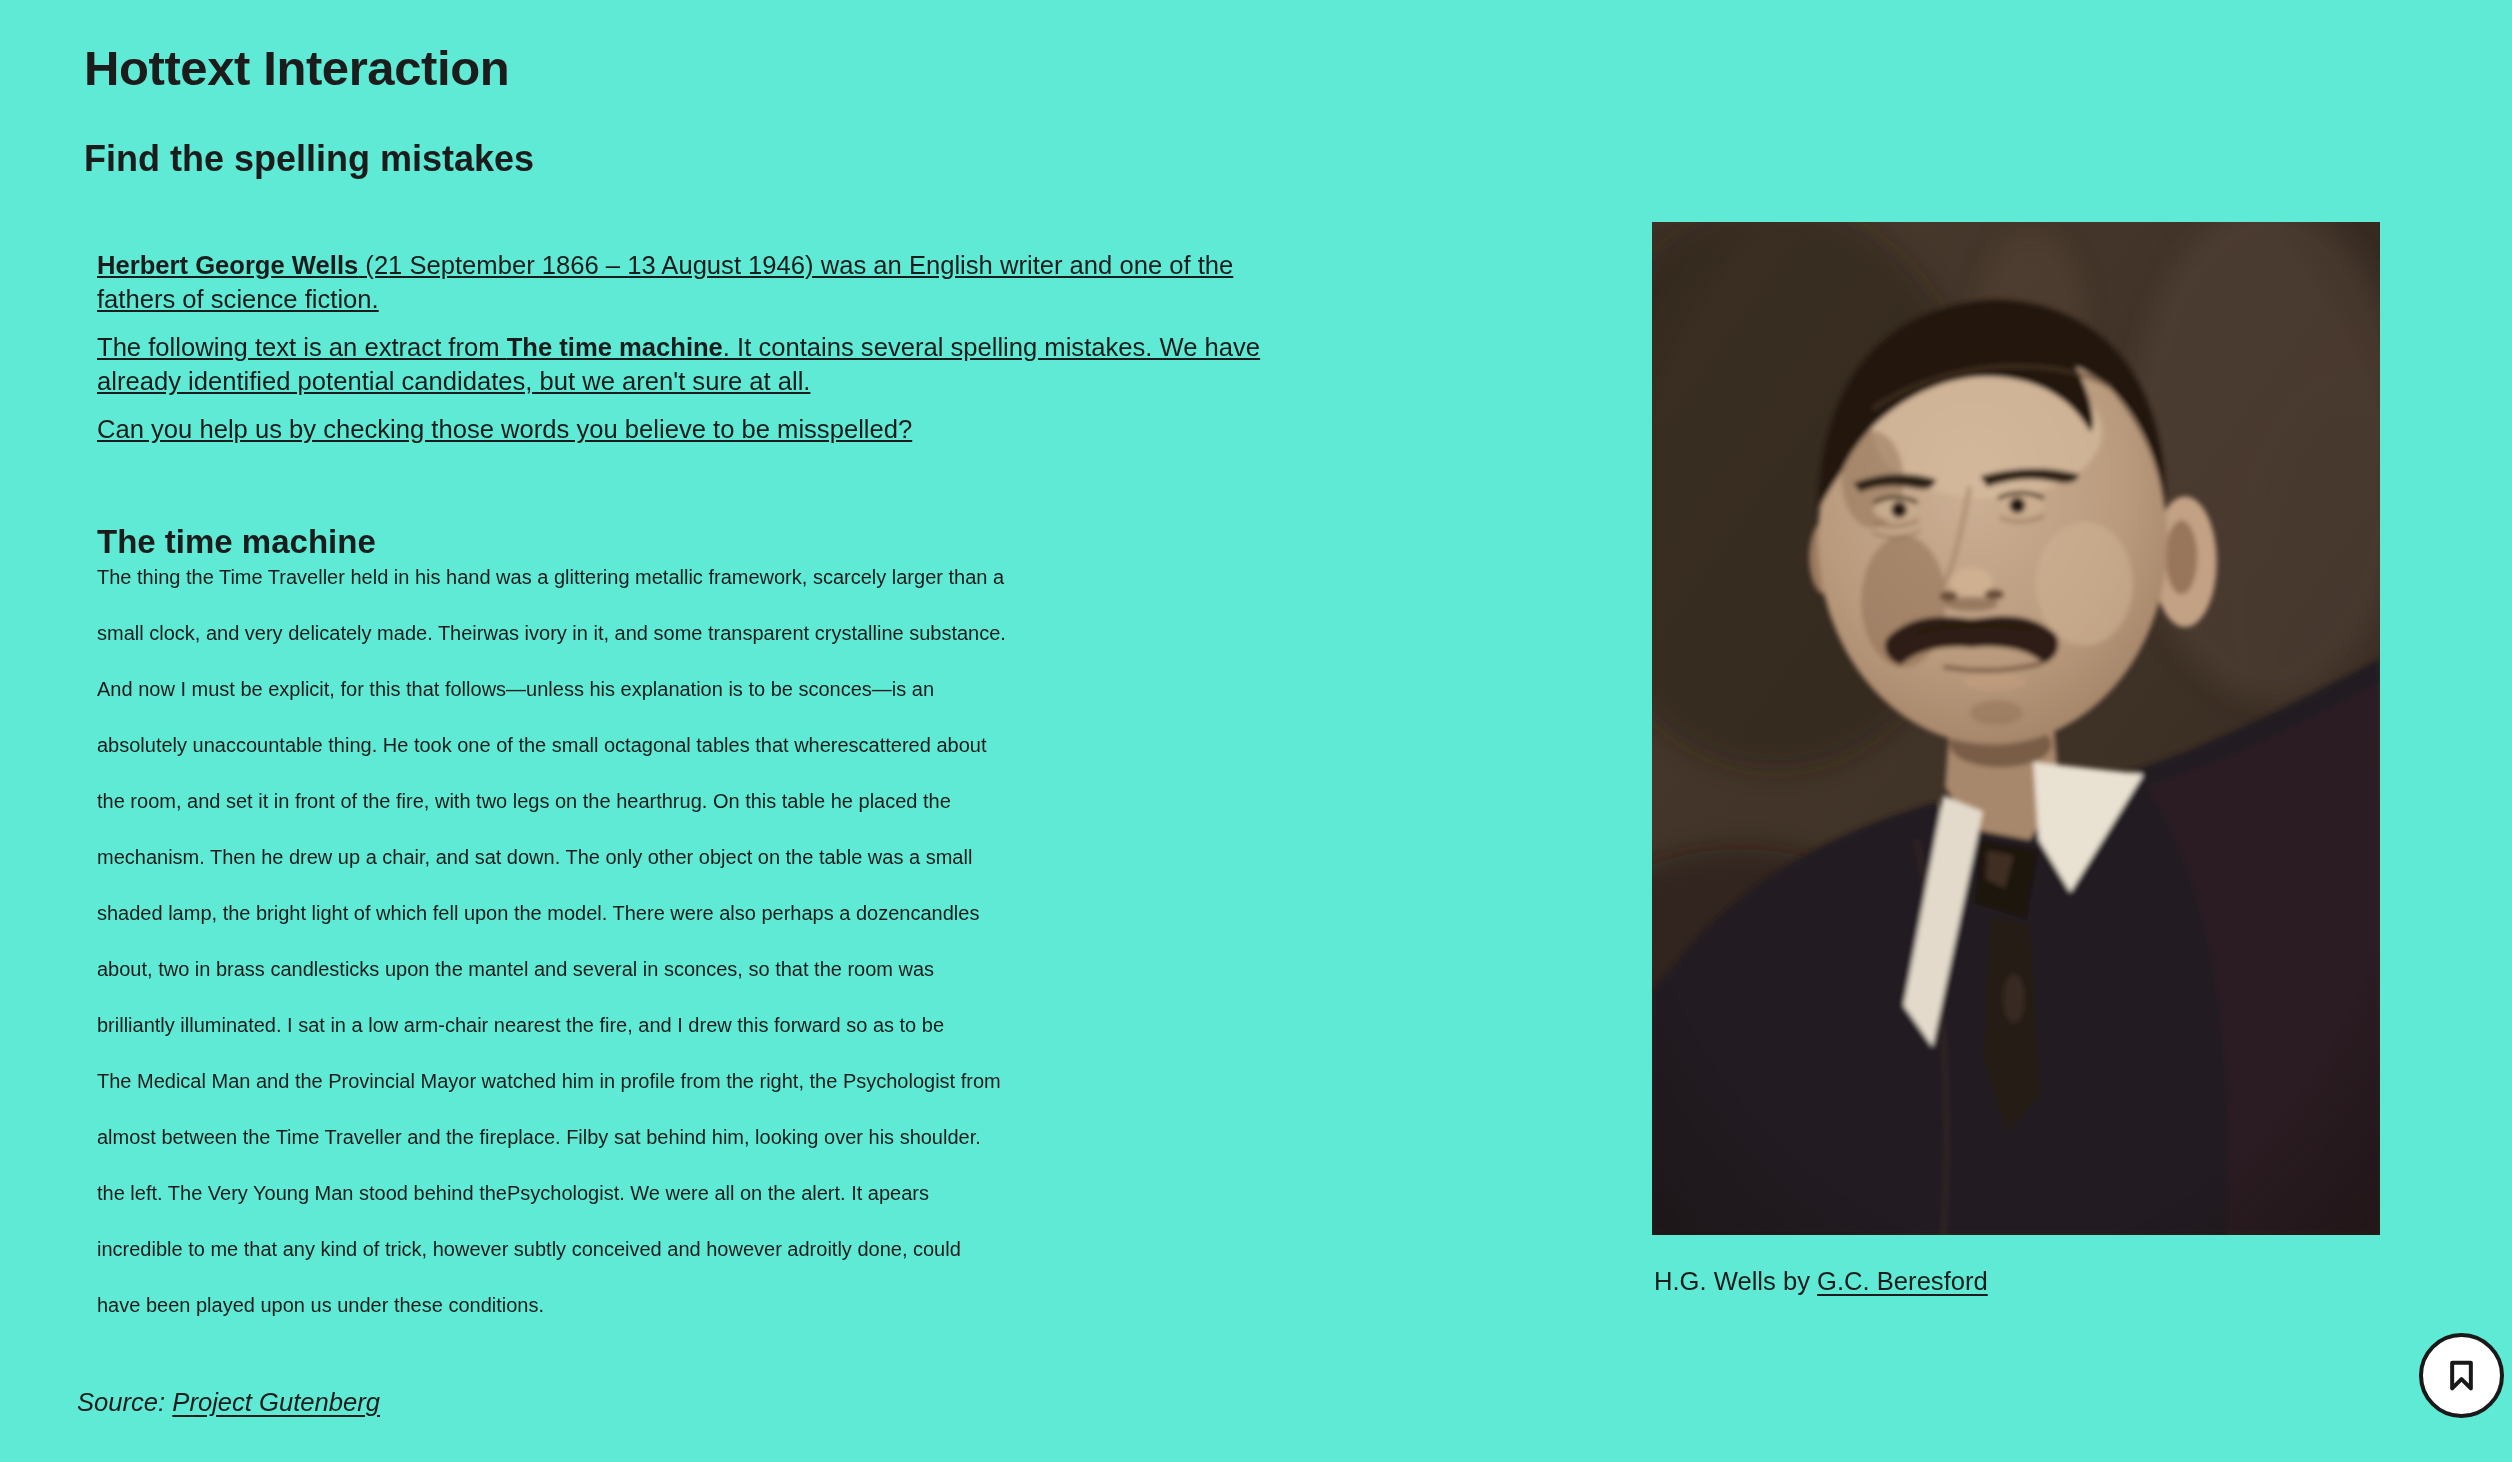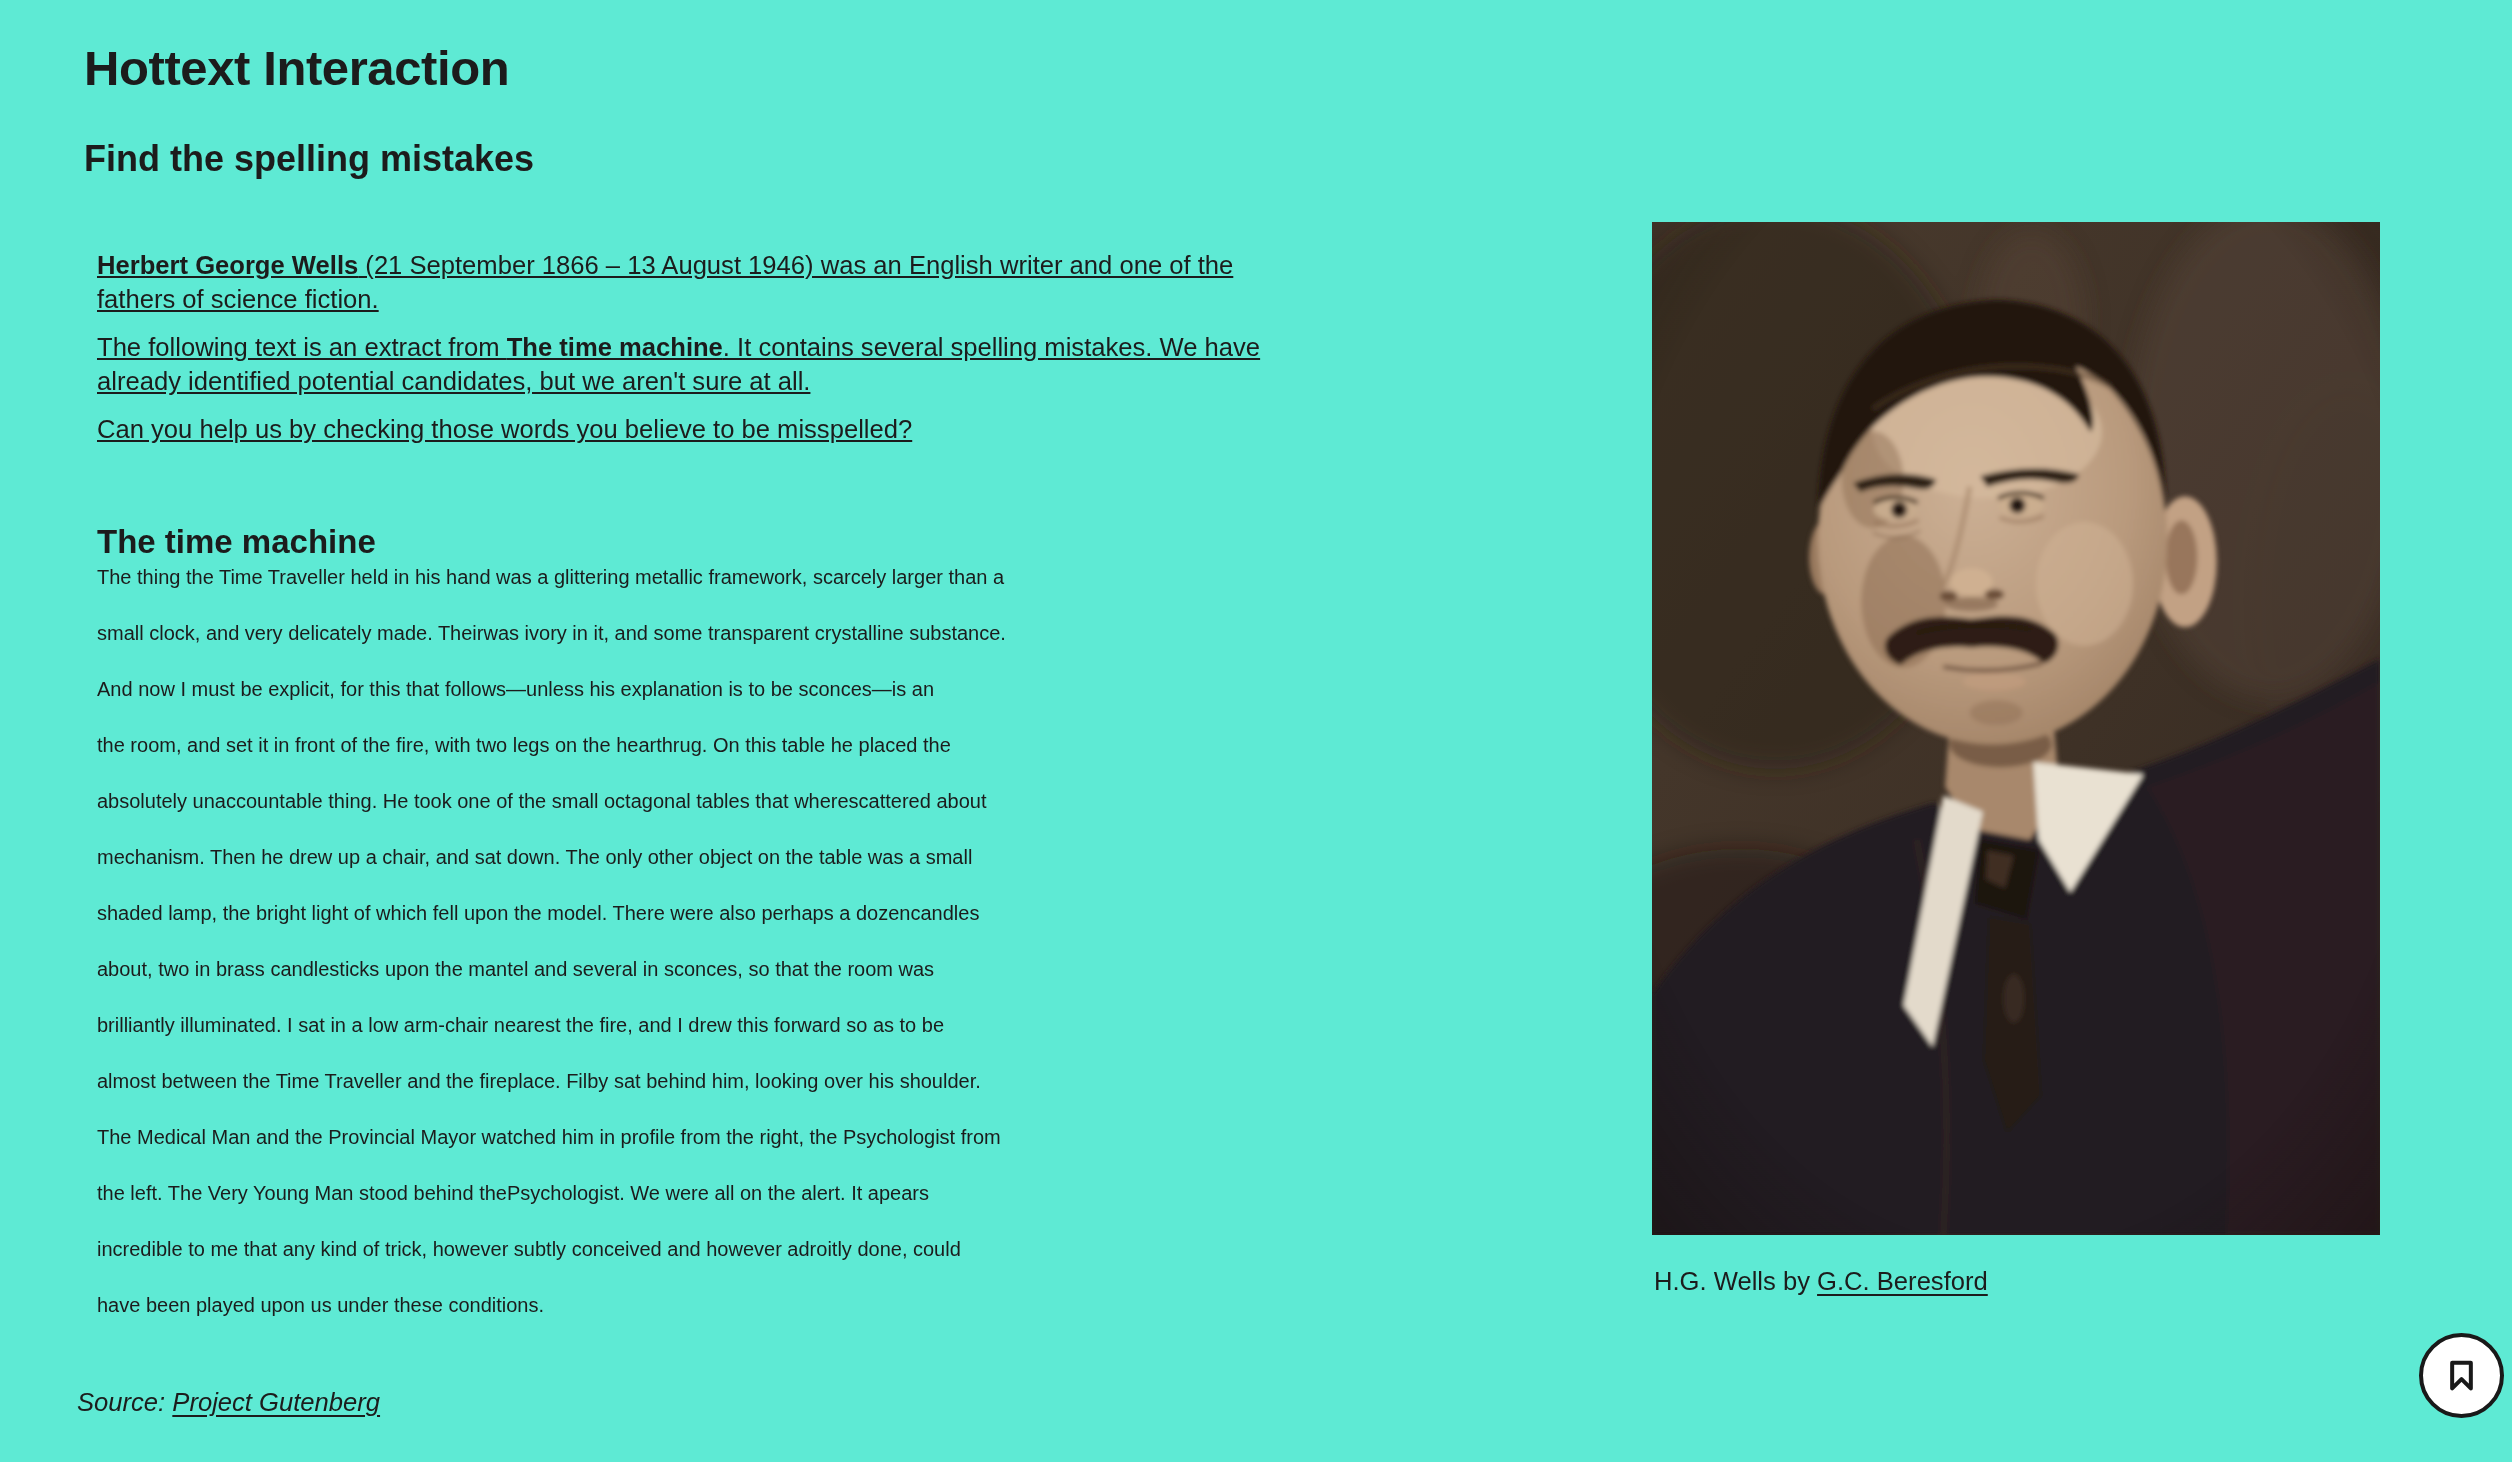--- a/index.html
+++ b/index.html
@@ -49,28 +49,28 @@
       <span class="iline">Can you help us by checking those words you believe to be misspelled?</span>
     </p>
   </div>
 
   <h3 class="passage-heading">The time machine</h3>
 
   <div class="passage">
       <div class="pline">The thing the Time Traveller held in his hand was a glittering metallic framework, scarcely larger than a</div>
       <div class="pline">small clock, and very delicately made. Theirwas ivory in it, and some transparent crystalline substance.</div>
       <div class="pline">And now I must be explicit, for this that follows—unless his explanation is to be sconces—is an</div>
+      <div class="pline">absolutely unaccountable thing. He took one of the small octagonal tables that wherescattered about</div>
       <div class="pline">the room, and set it in front of the fire, with two legs on the hearthrug. On this table he placed the</div>
-      <div class="pline">absolutely unaccountable thing. He took one of the small octagonal tables that wherescattered about</div>
       <div class="pline">mechanism. Then he drew up a chair, and sat down. The only other object on the table was a small</div>
       <div class="pline">shaded lamp, the bright light of which fell upon the model. There were also perhaps a dozencandles</div>
       <div class="pline">about, two in brass candlesticks upon the mantel and several in sconces, so that the room was</div>
       <div class="pline">brilliantly illuminated. I sat in a low arm-chair nearest the fire, and I drew this forward so as to be</div>
+      <div class="pline">The Medical Man and the Provincial Mayor watched him in profile from the right, the Psychologist from</div>
       <div class="pline">almost between the Time Traveller and the fireplace. Filby sat behind him, looking over his shoulder.</div>
-      <div class="pline">The Medical Man and the Provincial Mayor watched him in profile from the right, the Psychologist from</div>
       <div class="pline">the left. The Very Young Man stood behind thePsychologist. We were all on the alert. It apears</div>
       <div class="pline">incredible to me that any kind of trick, however subtly conceived and however adroitly done, could</div>
       <div class="pline">have been played upon us under these conditions.</div>
     </div>
 
   <p class="source-line">
     <span>Source: </span><a class="link">Project Gutenberg</a>
   </p>
 
   <figure class="figure">

